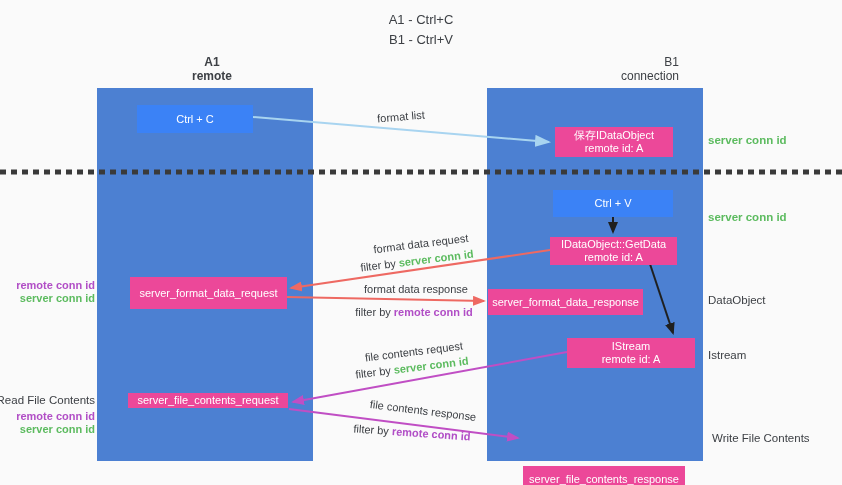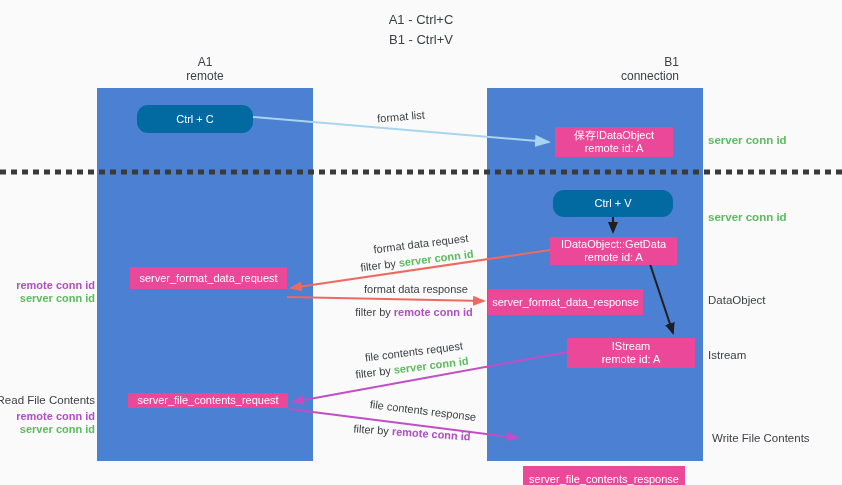--- a/index.html
+++ b/index.html
@@ -17,21 +17,21 @@
   .col-header{
     top:55px;width:216px;text-align:center;
     font-size:12px;line-height:14px;color:#3d4045;
   }
   .column{top:88px;width:216px;height:373px;background:#4c80d2;}
   .node{
     display:flex;flex-direction:column;align-items:center;justify-content:center;
     color:#ffffff;font-size:11px;line-height:13px;text-align:center;
     box-sizing:border-box;
   }
-  .green{background:#0369a1;border-radius:11px;}
+  .green{background:#3b82f6;}
   .orange{background:#ec4899;}
   .side-label{font-size:11.5px;line-height:13px;white-space:nowrap;}
   .dark{color:#3d4045;}
   .gtxt{color:#5cbb5f;font-weight:bold;}
   .ptxt{color:#b14ec6;font-weight:bold;}
   .pair{text-align:right;font-size:11px;line-height:13px;font-weight:bold;white-space:nowrap;}
   .arrow-label{
     font-size:11px;line-height:13px;white-space:nowrap;color:#3d4045;
     transform-origin:center;
   }
@@ -42,21 +42,21 @@
 </head>
 <body>
 
 <div class="stage">
 
   <div class="abs title layer3">
     <div>A1 - Ctrl+C</div>
     <div>B1 - Ctrl+V</div>
   </div>
 
-  <div class="abs col-header layer3" style="left:97px;">
+  <div class="abs col-header layer3" style="left:104px;font-weight:bold;">
     <div>A1</div>
     <div>remote</div>
   </div>
   <div class="abs col-header layer3" style="left:463px;text-align:right;">
     <div>B1</div>
     <div>connection</div>
   </div>
 
   <div class="abs column layer1" style="left:97px;"></div>
   <div class="abs column layer1" style="left:487px;"></div>
@@ -105,21 +105,21 @@
 
   <div class="abs node green layer3" style="left:553px;top:180px;width:120px;height:27px;margin-top:10px;">
     <div>Ctrl + V</div>
   </div>
 
   <div class="abs node orange layer3" style="left:550px;top:237px;width:127px;height:28px;">
     <div>IDataObject::GetData</div>
     <div>remote id: A</div>
   </div>
 
-  <div class="abs node orange layer3" style="left:130px;top:267px;width:157px;height:22px;">
+  <div class="abs node orange layer3" style="left:130px;top:277px;width:157px;height:32px;">
     <div>server_format_data_request</div>
   </div>
 
   <div class="abs node orange layer3" style="left:488px;top:289px;width:155px;height:26px;">
     <div>server_format_data_response</div>
   </div>
 
   <div class="abs node orange layer3" style="left:567px;top:338px;width:128px;height:30px;">
     <div>IStream</div>
     <div>remote id: A</div>

